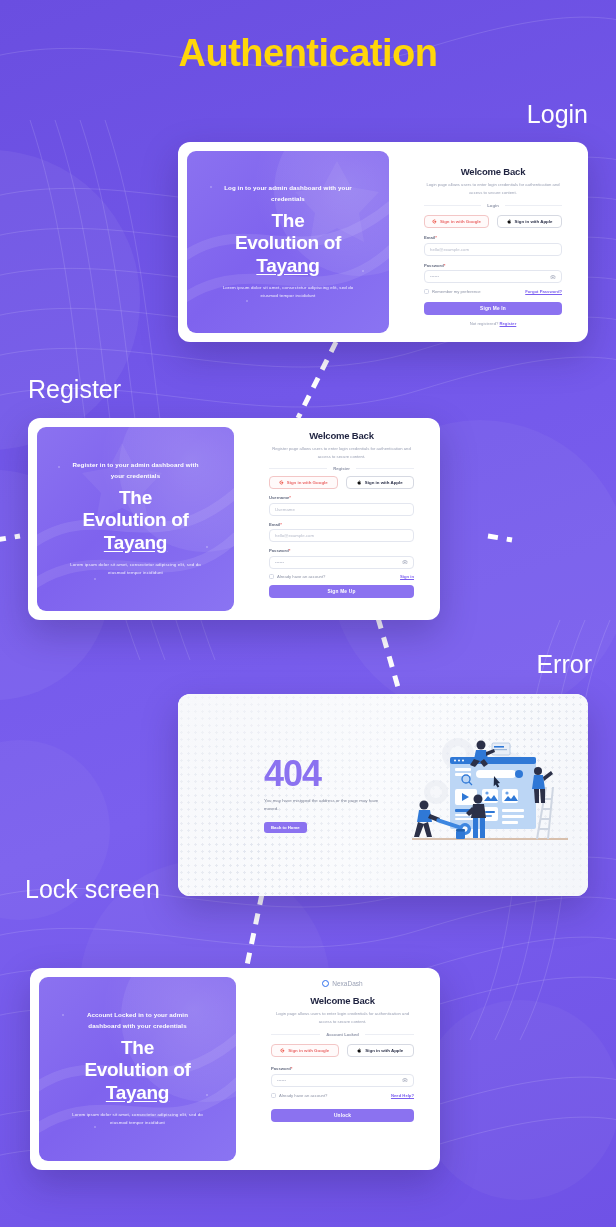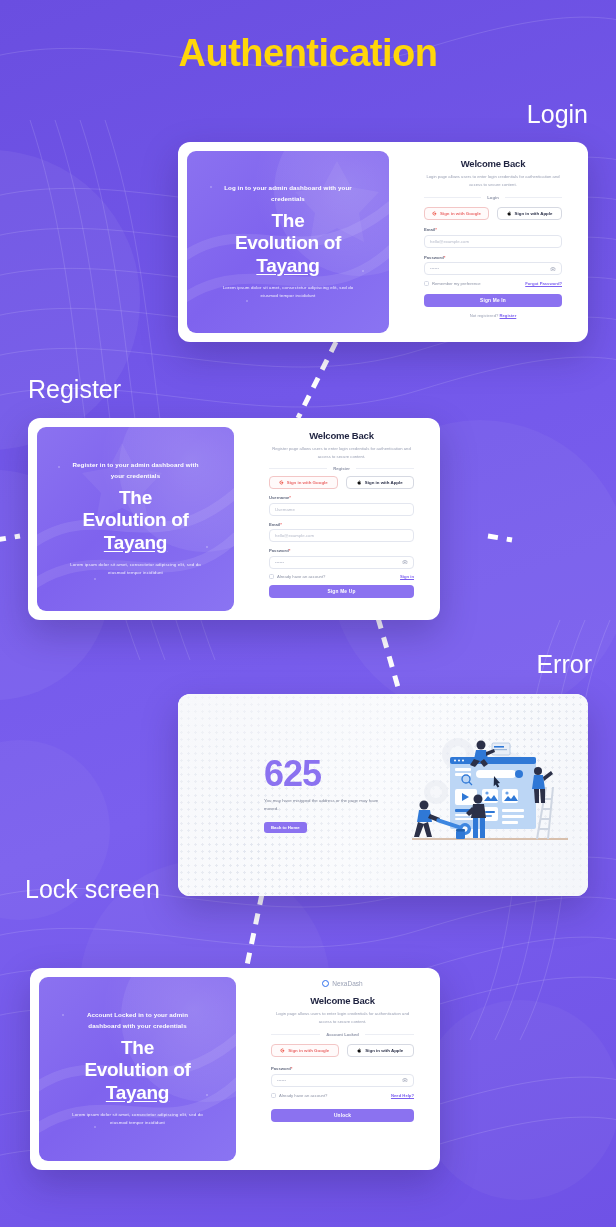--- a/index.html
+++ b/index.html
@@ -83,21 +83,21 @@
     letter-spacing: -0.3px;
   }
   .promo .big u { text-decoration: underline; text-underline-offset: 2px; }
   .promo .sub {
     position: relative; font-size: 4.4px; line-height: 1.9; margin-top: 7px;
     max-width: 135px; opacity: .9; letter-spacing: .15px;
   }
 
   
   .form {
-    flex: 1; padding: 16px 26px 10px; display: flex; flex-direction: column;
+    flex: 1; padding: 24px 26px 10px; display: flex; flex-direction: column;
     align-items: center; position: relative;
   }
   .brand { display: flex; align-items: center; gap: 3px; margin-bottom: 8px; }
   .brand-mark {
     width: 7px; height: 7px; border-radius: 50%;
     border: 1.6px solid #2f6fed;
   }
   .brand-txt { font-size: 6.5px; font-weight: bold; color: #1f2a44; }
   .brand-txt span { font-weight: 400; color: #9aa1b5; }
 
@@ -384,21 +384,21 @@
         <circle cx="46" cy="34" r="16"></circle>
           <circle cx="46" cy="34" r="8" fill="#f4f6fa"></circle>
         <circle cx="96" cy="54" r="22"></circle>
           <circle cx="96" cy="54" r="11" fill="#f4f6fa"></circle>
         <circle cx="24" cy="72" r="12"></circle>
           <circle cx="24" cy="72" r="6" fill="#f4f6fa"></circle>
       </g>
     </svg>
 
     <div class="err-text">
-      <div class="err-code">625</div>
+      <div class="err-code">404</div>
       <div class="err-p">You may have mistyped the address or the page may have moved.</div>
       <div class="err-btn">Back to Home</div>
     </div>
 
     <svg class="err-art" width="168" height="120" viewBox="0 0 168 120">
 
       <rect x="44" y="22" width="86" height="72" rx="2" fill="#bcd6f5"></rect>
       <rect x="44" y="22" width="86" height="7" rx="2" fill="#2f78d6"></rect>
       <circle cx="49" cy="25.5" r="1" fill="#fff"></circle>
         <circle cx="53" cy="25.5" r="1" fill="#fff"></circle>

